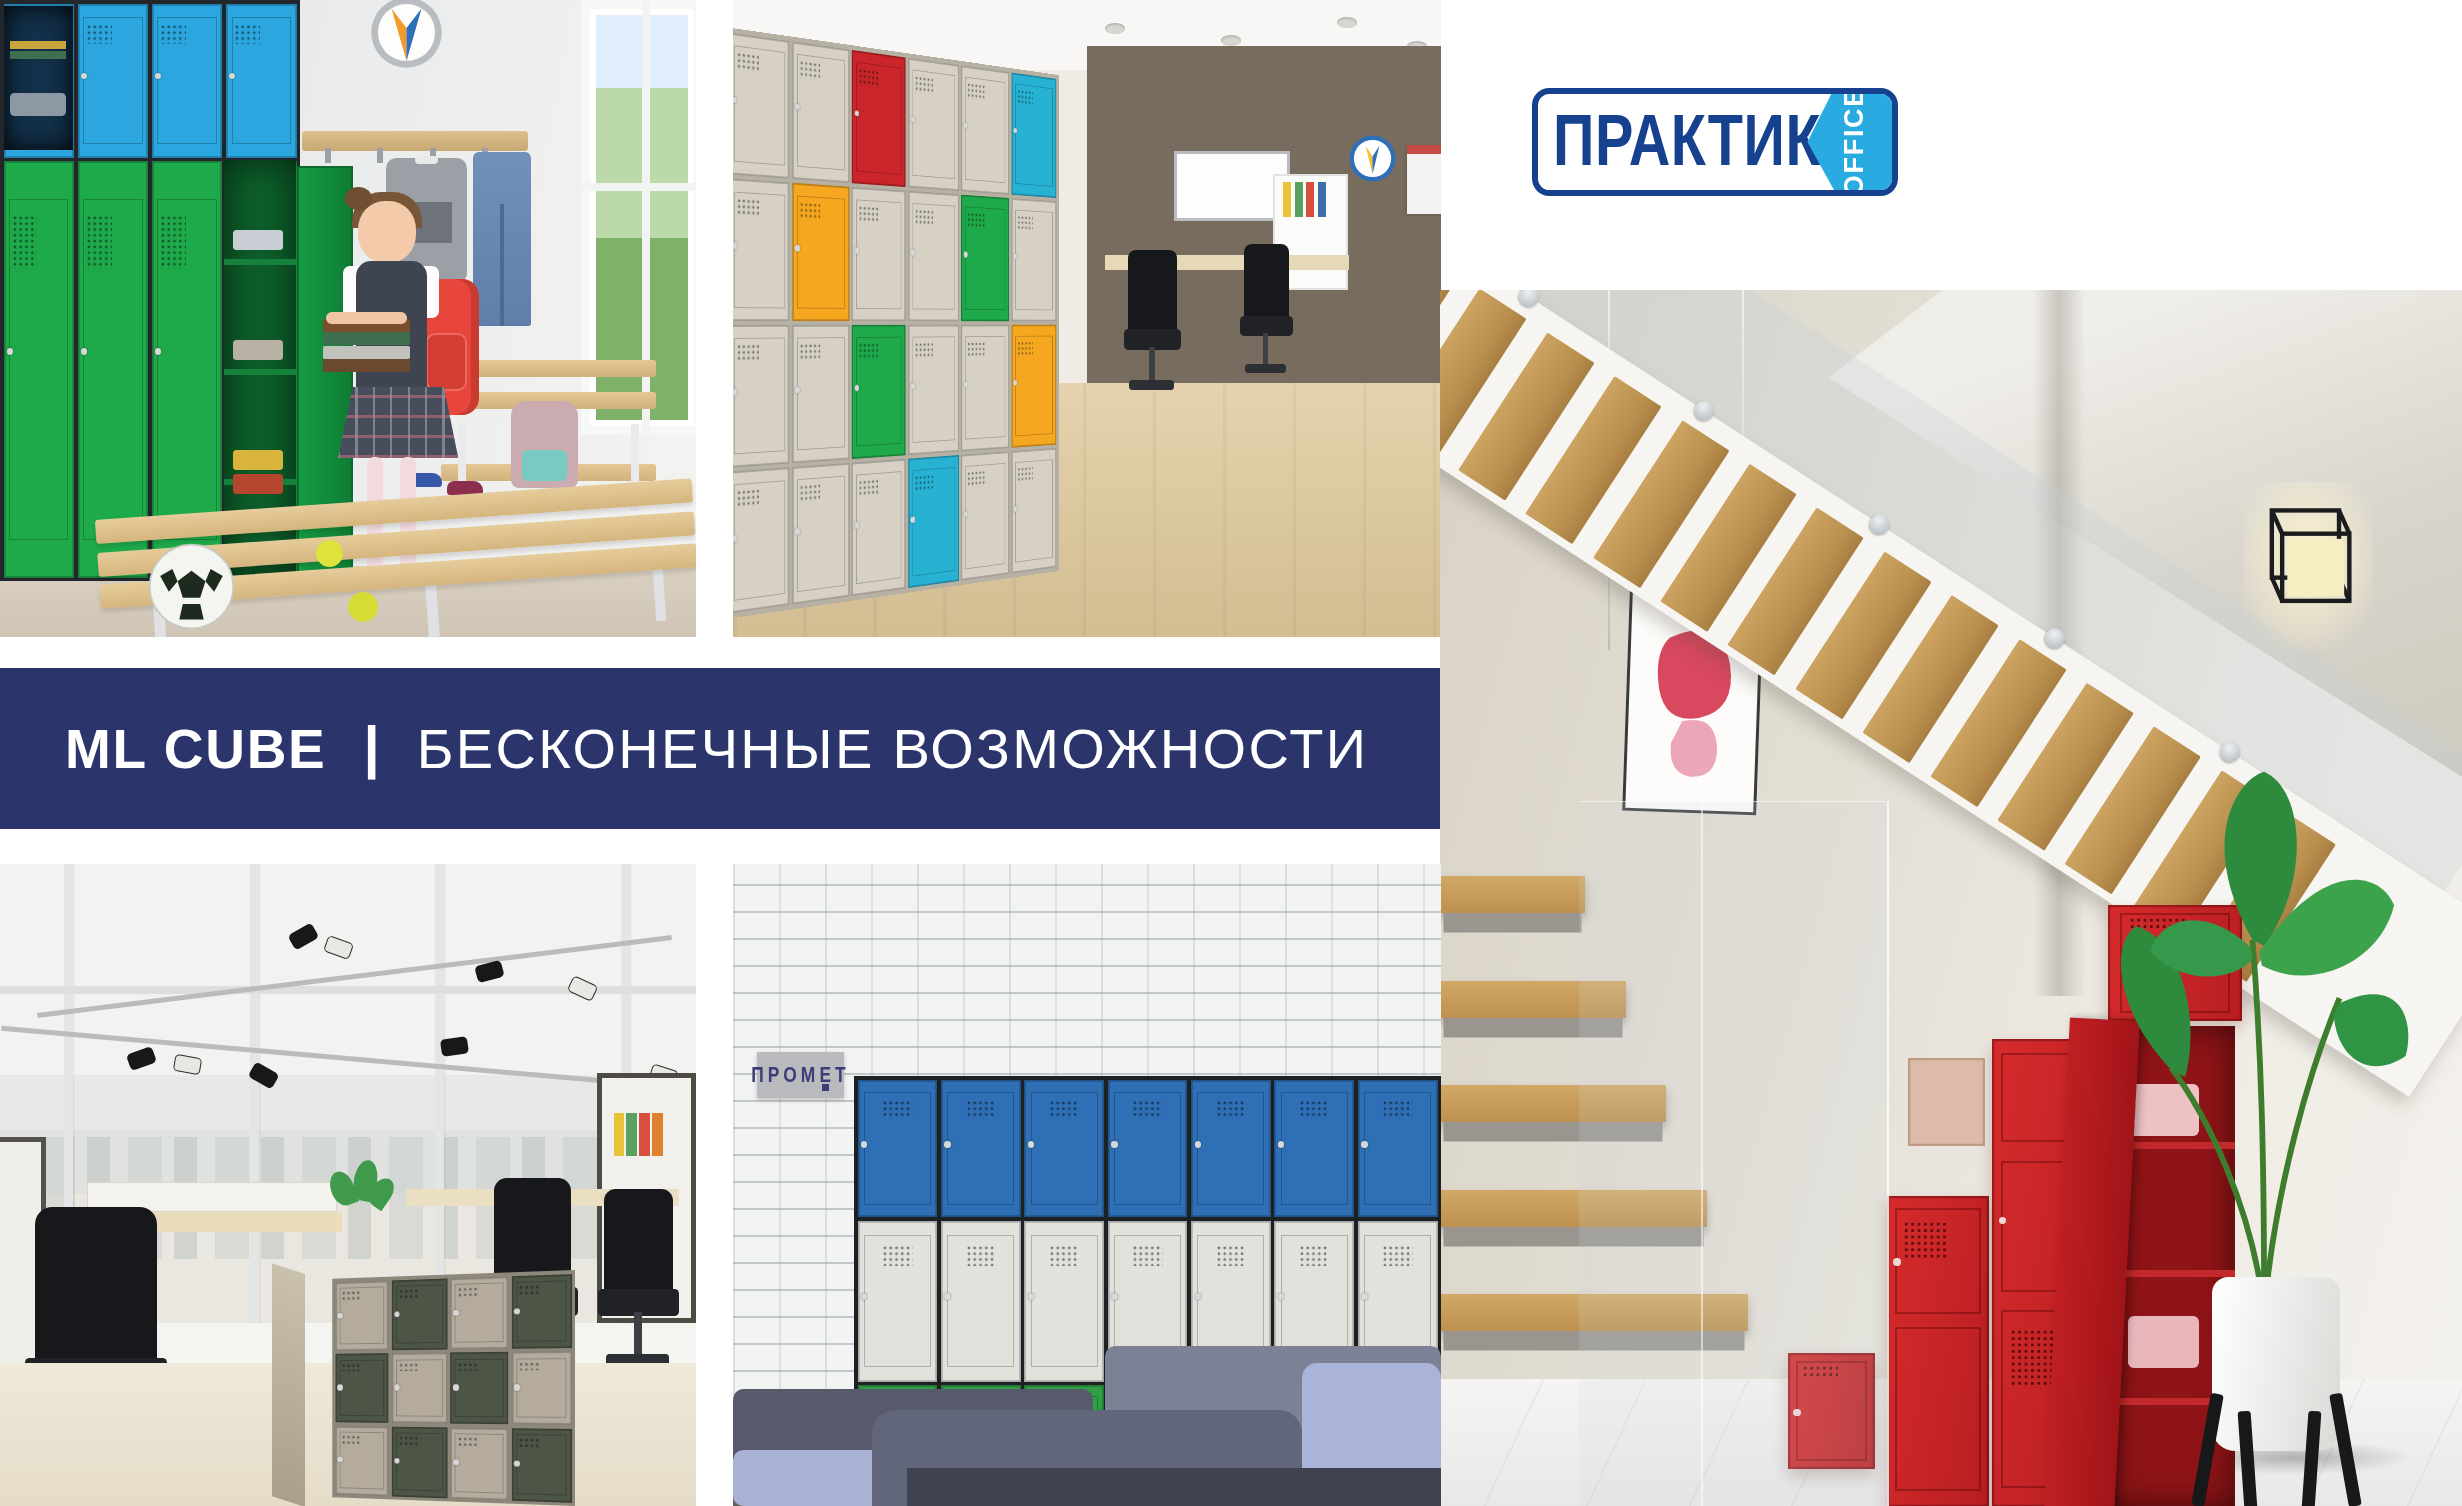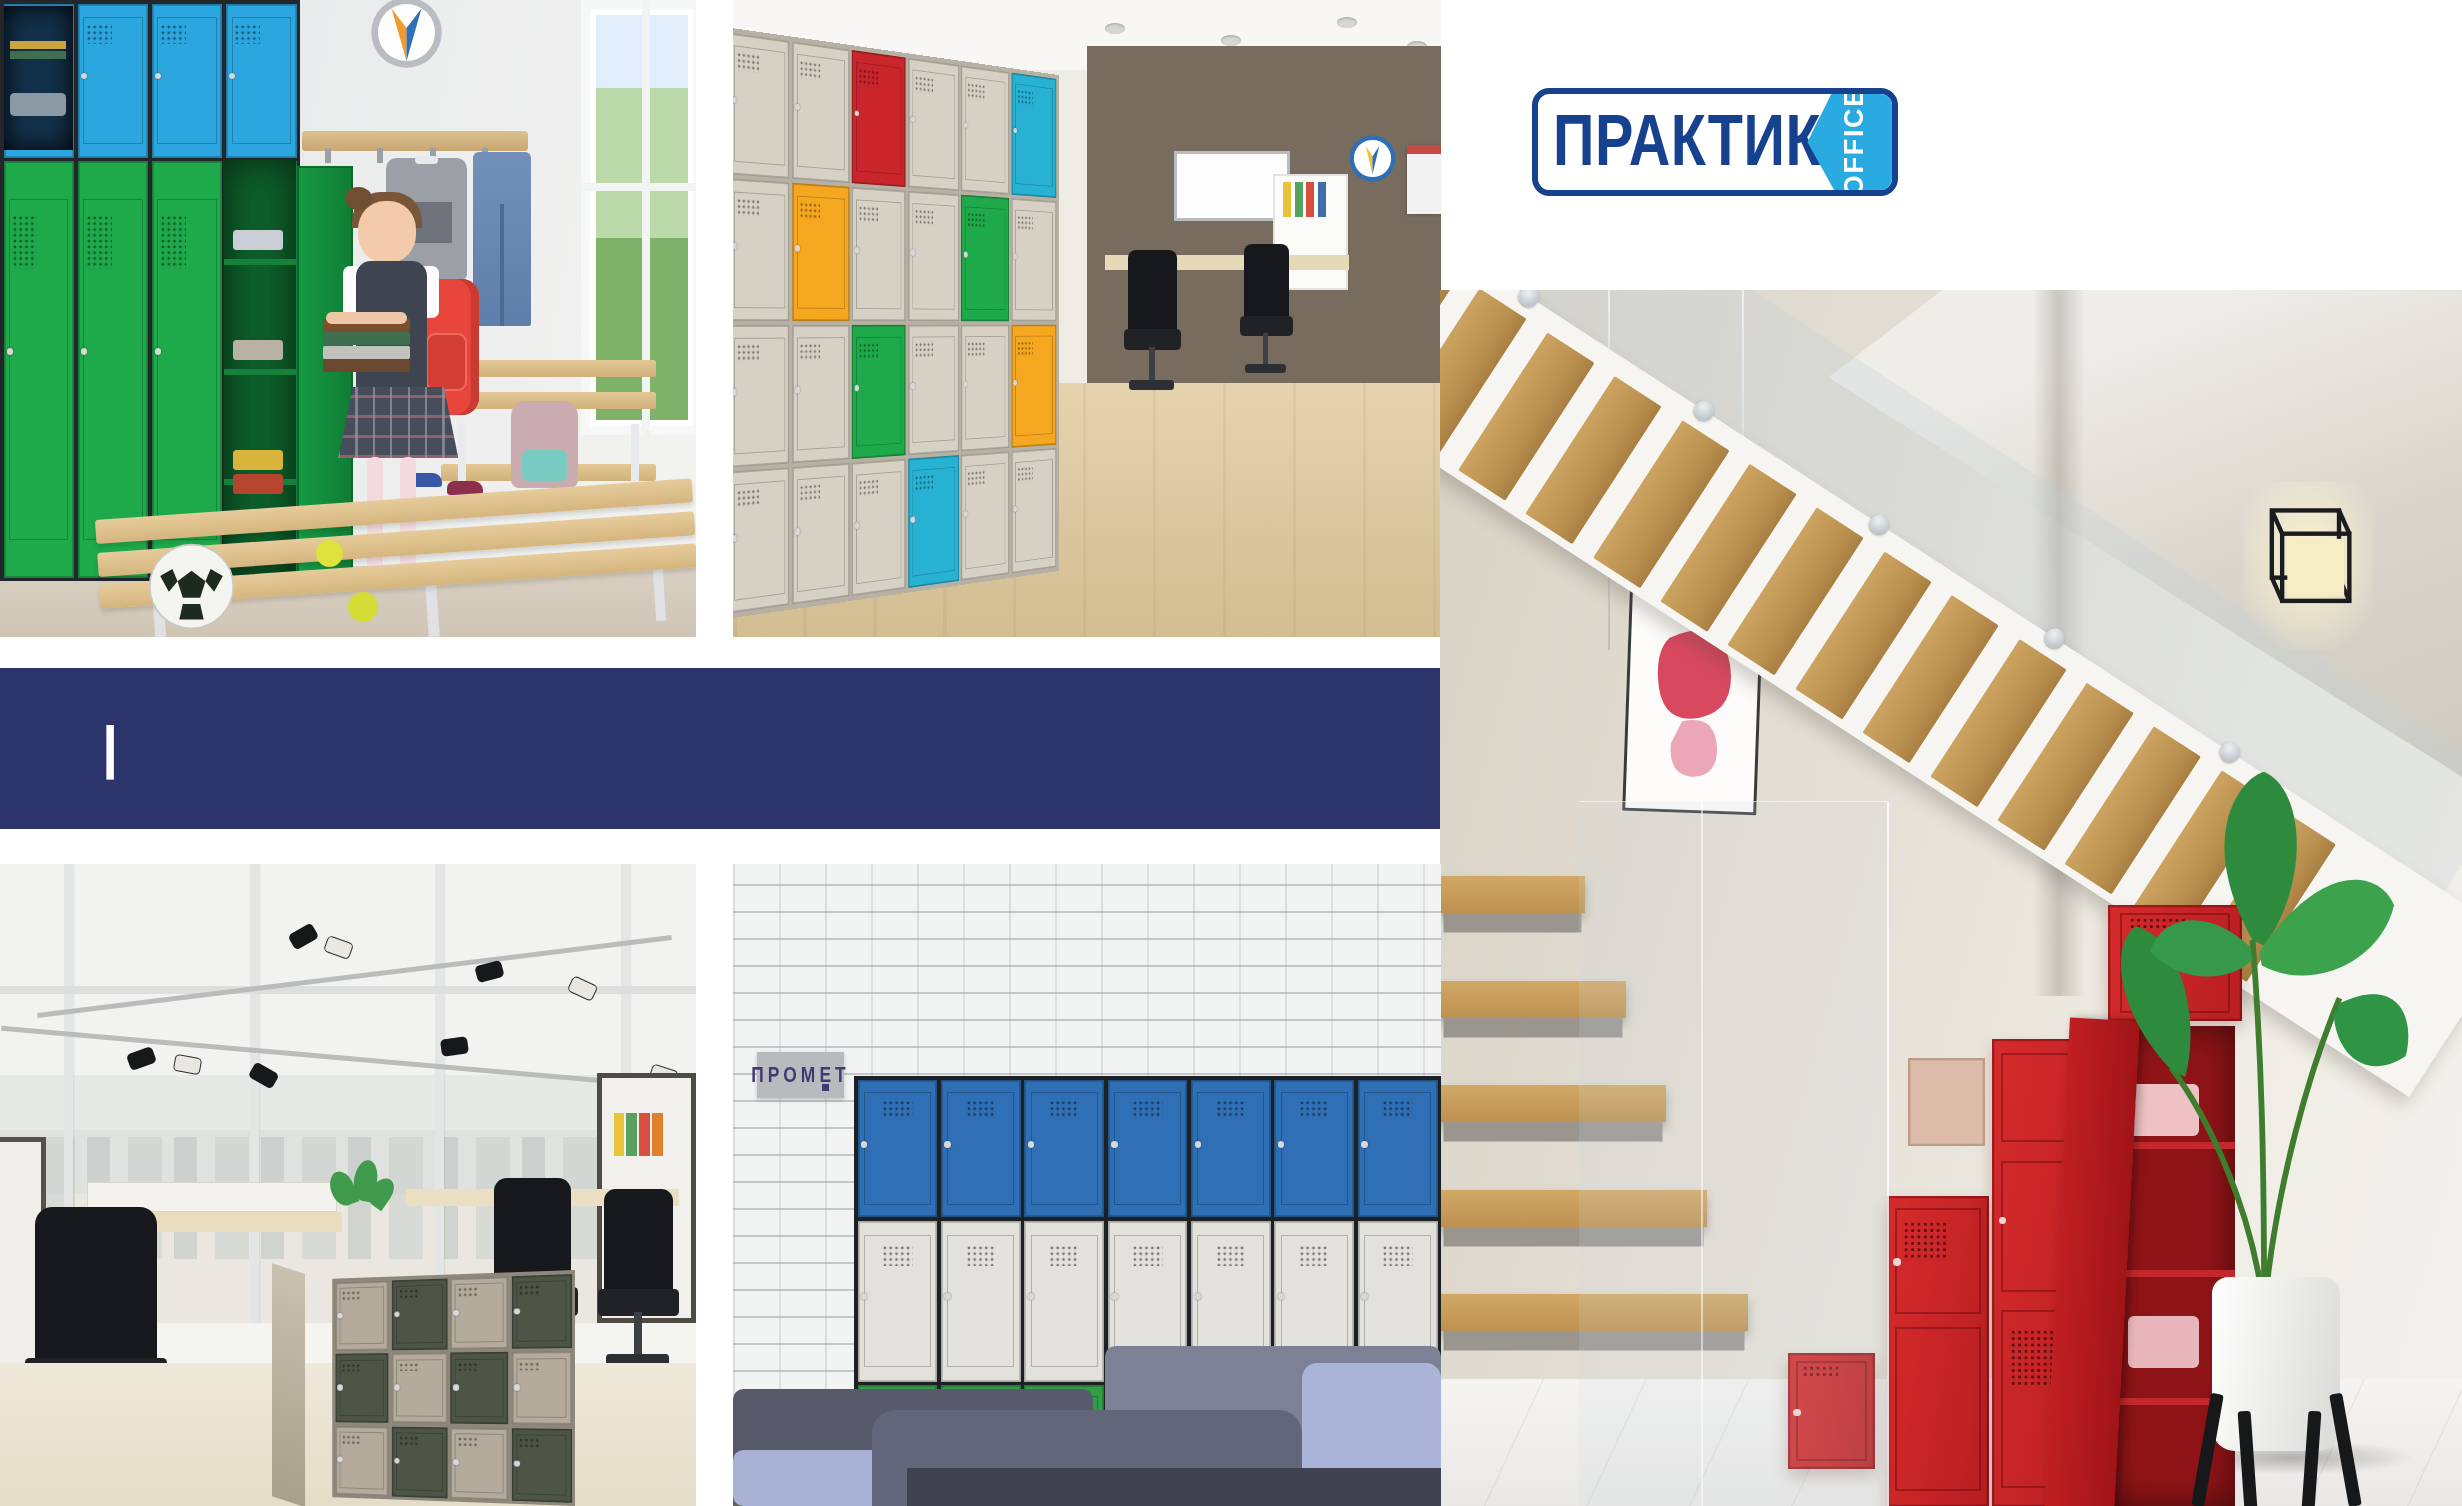--- a/index.html
+++ b/index.html
@@ -611,21 +611,23 @@
     <div id="rt-plantpot"></div>
     <div id="rt-stand">
       <i style="left:761px;top:1103px;width:12.8px;height:114px;transform:rotate(10deg)"></i>
       <i style="left:899px;top:1103px;width:12.8px;height:114px;transform:rotate(-10deg)"></i>
       <i style="left:801px;top:1121px;width:12.8px;height:99px;transform:rotate(-4deg)"></i>
       <i style="left:865px;top:1121px;width:12.8px;height:99px;transform:rotate(4deg)"></i>
     </div>
   </section>
 
   <div id="banner" style="background: rgb(43, 53, 107);">
+    <span class="product" style="color: rgb(255, 255, 255);">ML CUBE</span>
     <span class="divider" style="color: rgb(255, 255, 255);">|</span>
+    <span class="tagline" style="color: rgb(255, 255, 255);">БЕСКОНЕЧНЫЕ ВОЗМОЖНОСТИ</span>
   </div>
 
   <section class="photo" id="ph-bl">
     <div id="bl-win"></div>
     <div id="bl-city"></div>
     <i class="bl-mull" style="left:64px"></i>
     <i class="bl-mull" style="left:250px"></i>
     <i class="bl-mull" style="left:435px"></i>
     <i class="bl-mull" style="left:621px"></i>
     <div id="bl-beam"></div>

